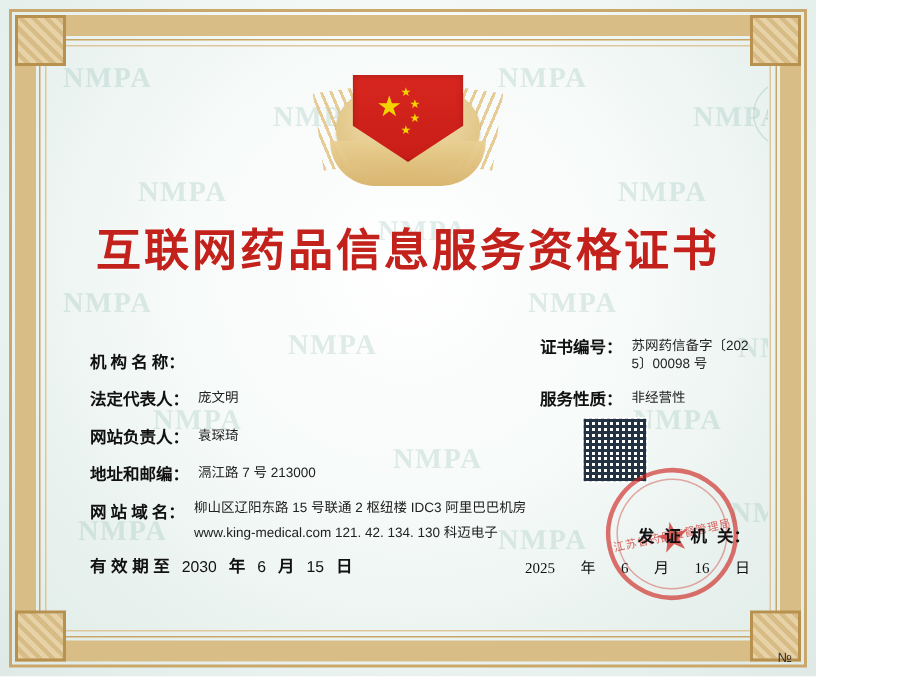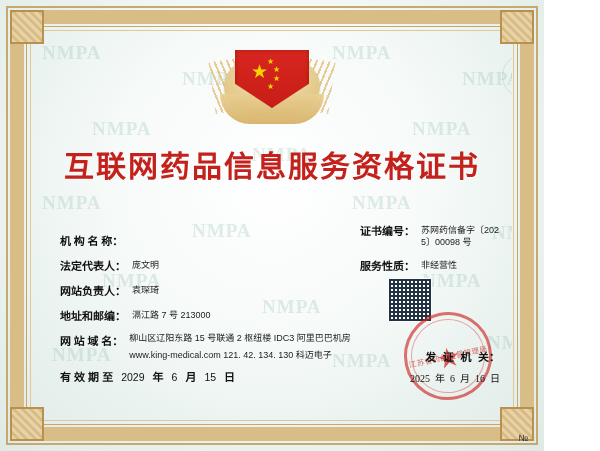--- a/index.html
+++ b/index.html
@@ -214,21 +214,21 @@
   .validity .num{font-size:10.5px;font-weight:400;padding:0 4px;}
   .issuer{
     position:absolute;right:44px;top:348px;
     font-family:Liberation Mono, monospace;
     font-size:11px;font-weight:700;color:#111;
   }
   .issue-date{
     position:absolute;right:44px;top:370px;
     font-size:10px;color:#111;
     font-family:"Liberation Serif","DejaVu Serif",serif;
-    display:flex;align-items:baseline;gap:3px;justify-content:space-between;
+    display:flex;align-items:baseline;gap:15px;justify-content:space-between;
   }
   .issue-date .num{font-weight:400;padding:0 2px;}
 
   
   .footer{
     position:absolute;left:0;right:0;bottom:8px;
     text-align:center;
     font-size:9px;
     color:#333;
     font-family:"Liberation Serif","DejaVu Serif",serif;
@@ -345,21 +345,21 @@
   <div class="qr"></div>
 
   <div class="seal">
     <div class="seal-ring"></div>
     <div class="seal-star">★</div>
     <div class="seal-text">江苏省药品监督管理局</div>
   </div>
 
   <div class="validity">
     <span>有 效 期 至</span>
-    <span class="num">2029</span>
+    <span class="num">2030</span>
     <span>年</span>
     <span class="num">6</span>
     <span>月</span>
     <span class="num">15</span>
     <span>日</span>
   </div>
 
   <div class="issuer">发 证 机 关：</div>
   <div class="issue-date">
     <span class="num">2025</span>

